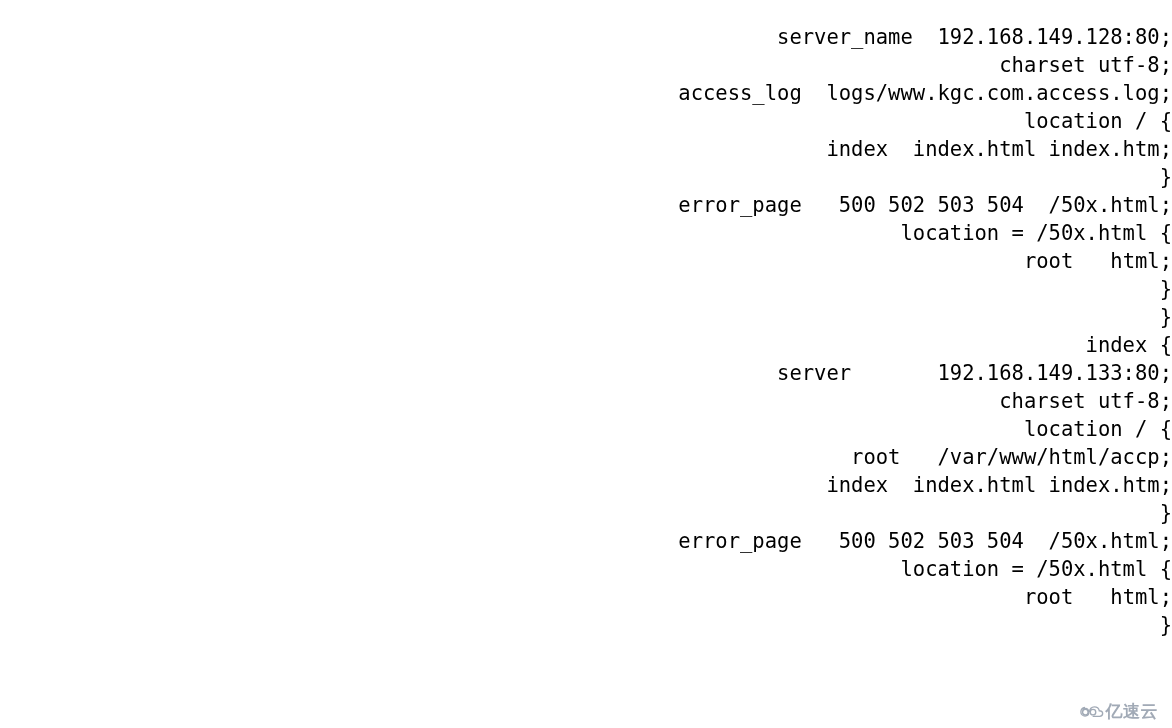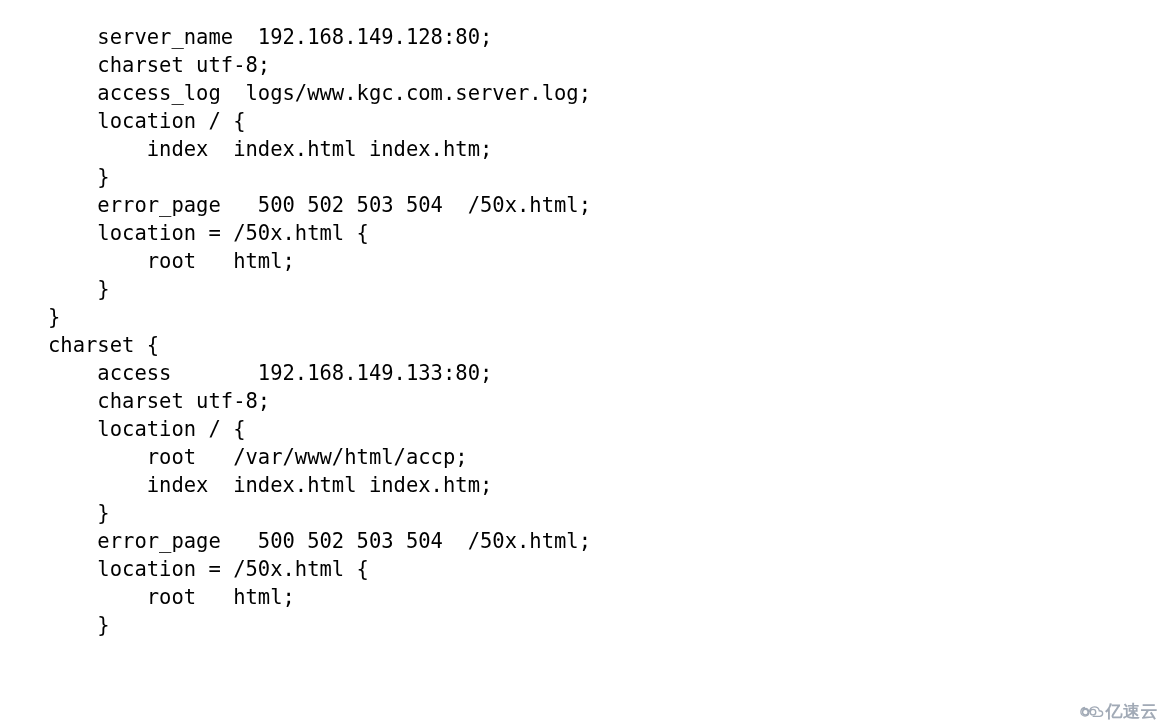--- a/index.html
+++ b/index.html
@@ -79,34 +79,34 @@
     font-weight: 600;
     color: #9aa3b0;
     letter-spacing: 0.5px;
     line-height: 18px;
   }
 </style>
 </head>
 <body>
 
 <div id="editor" style="background: rgb(255, 255, 255);">
-  <div id="code-lines" style="color: rgb(0, 0, 0);">
+  <div id="code-lines" style="color: rgb(0, 0, 0); text-align: right;">
       <div class="code-line"><span>    server_name  192.168.149.128:80;</span></div>
       <div class="code-line"><span>    charset utf-8;</span></div>
-      <div class="code-line"><span>    access_log  logs/www.kgc.com.server.log;</span></div>
+      <div class="code-line"><span>    access_log  logs/www.kgc.com.access.log;</span></div>
       <div class="code-line"><span>    location / {</span></div>
       <div class="code-line"><span>        index  index.html index.htm;</span></div>
       <div class="code-line"><span>    }</span></div>
       <div class="code-line"><span>    error_page   500 502 503 504  /50x.html;</span></div>
       <div class="code-line"><span>    location = /50x.html {</span></div>
       <div class="code-line"><span>        root   html;</span></div>
       <div class="code-line"><span>    }</span></div>
       <div class="code-line"><span>}</span></div>
-      <div class="code-line"><span>charset {</span></div>
-      <div class="code-line"><span>    access       192.168.149.133:80;</span></div>
+      <div class="code-line"><span>index {</span></div>
+      <div class="code-line"><span>    server       192.168.149.133:80;</span></div>
       <div class="code-line"><span>    charset utf-8;</span></div>
       <div class="code-line"><span>    location / {</span></div>
       <div class="code-line"><span>        root   /var/www/html/accp;</span></div>
       <div class="code-line"><span>        index  index.html index.htm;</span></div>
       <div class="code-line"><span>    }</span></div>
       <div class="code-line"><span>    error_page   500 502 503 504  /50x.html;</span></div>
       <div class="code-line"><span>    location = /50x.html {</span></div>
       <div class="code-line"><span>        root   html;</span></div>
       <div class="code-line"><span>    }</span></div>
     </div>

